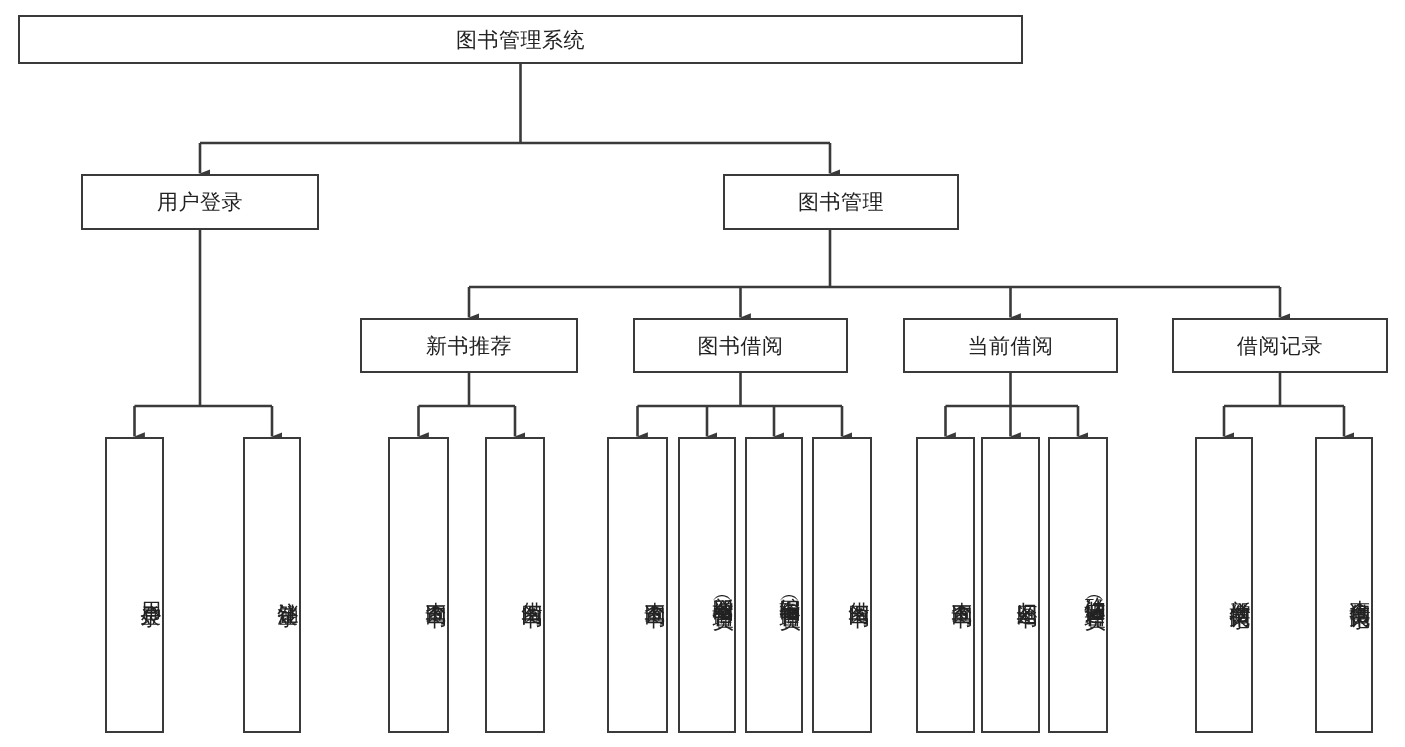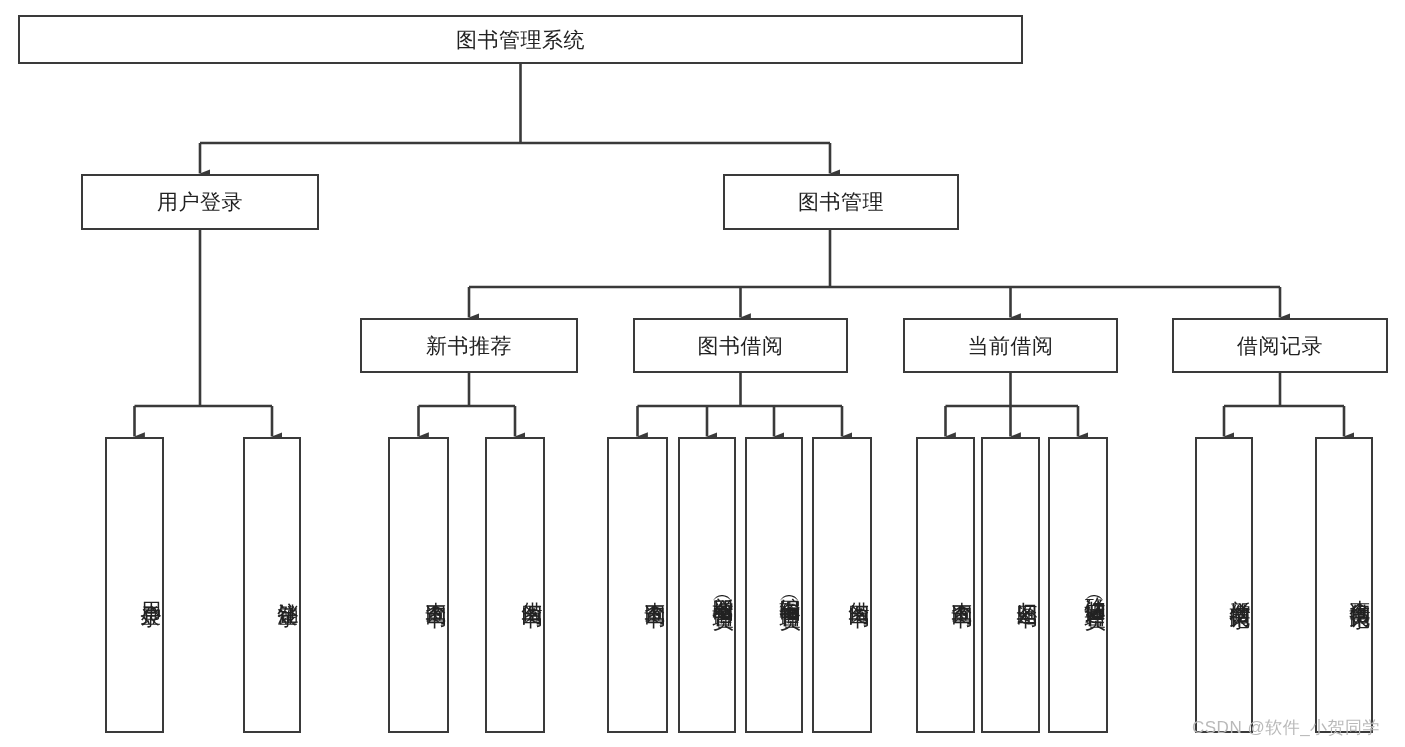--- a/index.html
+++ b/index.html
@@ -165,15 +165,14 @@
         <span class="node-label">确认归还（管理员）</span>
       </div>
       <div class="node vert" style="left: 1195px; top: 437px; width: 58px; height: 296px; border-color: rgb(58, 58, 58); background: rgb(255, 255, 255); color: rgb(34, 34, 34);">
         <span class="node-label">新增借阅记录</span>
       </div>
       <div class="node vert" style="left: 1315px; top: 437px; width: 58px; height: 296px; border-color: rgb(58, 58, 58); background: rgb(255, 255, 255); color: rgb(34, 34, 34);">
         <span class="node-label">查询借阅记录</span>
       </div>
     </div>
 
-  <div class="watermark" style="left: 1192px; top: 716px; color: rgb(185, 185, 185);">CSDN @软件_小贺同学</div>
 
 </div>
 
 </body></html>

